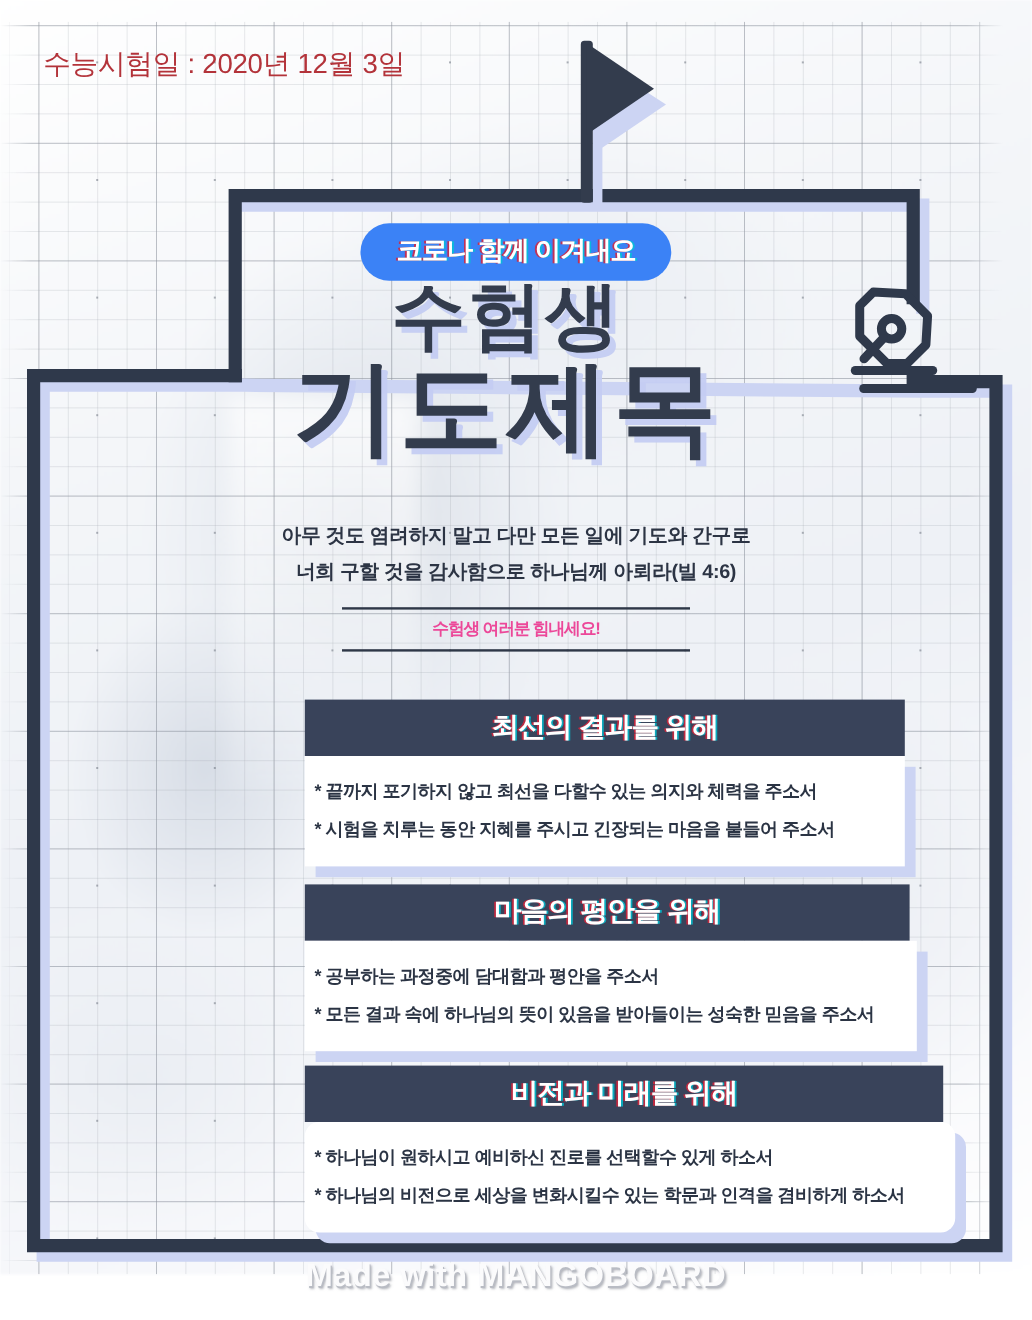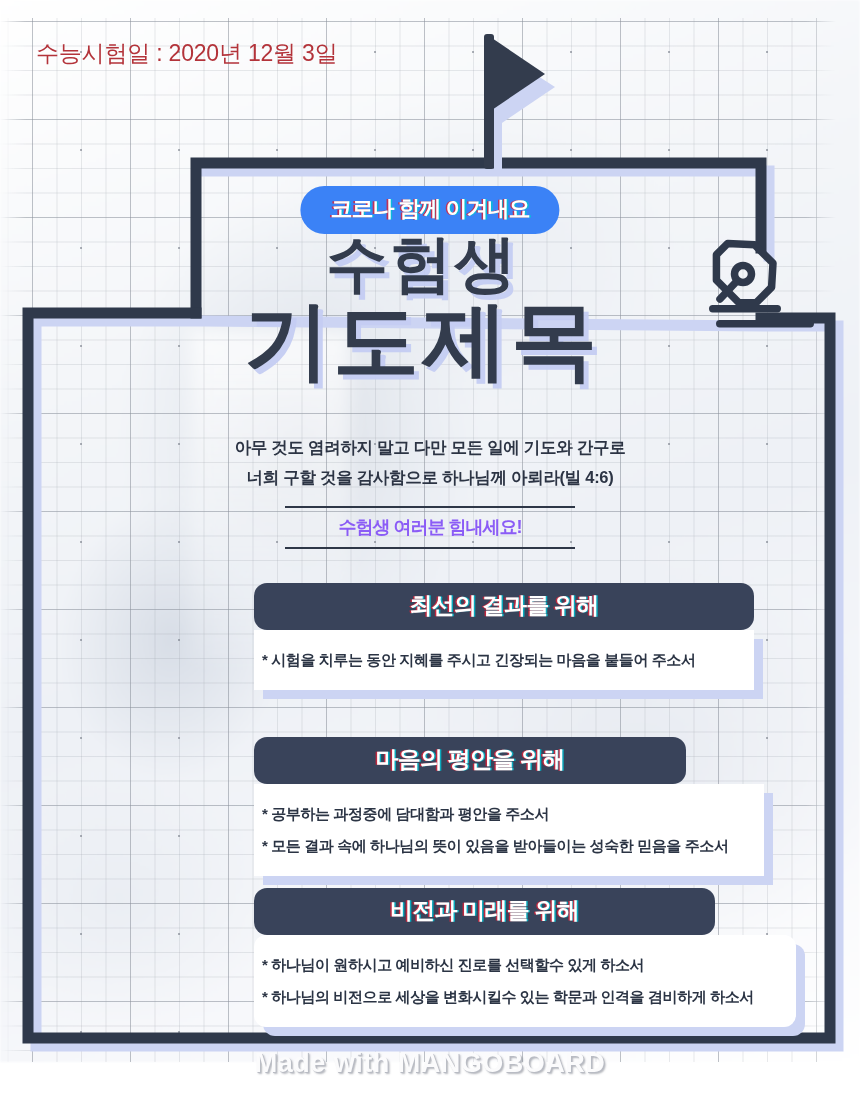--- a/index.html
+++ b/index.html
@@ -141,37 +141,36 @@
     left: 50%;
     transform: translateX(-50%);
     top: 506px;
     width: 290px;
     text-align: center;
     border-top: 2.5px solid #2e3747;
     border-bottom: 2.5px solid #2e3747;
     padding: 7px 0 8px 0;
   }
   .cheer-text {
-    font-size: 18px;
+    font-size: 14px;
     font-weight: bold;
     letter-spacing: -1px;
-    color: #8b5cf6;
+    color: #ec4899;
   }
 
   
   .section { position: absolute; left: 254px; width: 500px; }
   .section.s1 { top: 583px; }
   .section.s2 { top: 737px; width: 504px; }
   .section.s3 { top: 888px; width: 532px; }
 
   .sec-head {
     background: #39435a;
     text-align: center;
     padding: 7px 0 9px 0;
-    border-radius: 13px;
   }
   .sec-head-text {
     font-size: 23px;
     font-weight: bold;
     letter-spacing: -0.8px;
     color: #ffffff;
     text-shadow:
       -1.5px 0 rgba(214,36,60,0.85),
        1.5px 0 rgba(0,196,214,0.80);
   }
@@ -189,22 +188,22 @@
     color: #2b3444;
     letter-spacing: -0.4px;
     white-space: nowrap;
   }
 
   
   .section.s1 .sec-body { width: 486px; }
   .section.s2 .sec-body { width: 496px; }
   .section.s3 .sec-body { width: 528px; border-radius: 12px; }
   .section.s1 .sec-head { width: 500px; }
-  .section.s2 .sec-head { width: 432px; }
-  .section.s3 .sec-head { width: 461px; }
+  .section.s2 .sec-head { width: 504px; }
+  .section.s3 .sec-head { width: 532px; }
 
   
   .watermark {
     position: absolute;
     left: 0; right: 0;
     top: 1028px;
     text-align: center;
     font-size: 27px;
     font-weight: bold;
     letter-spacing: 0.5px;
@@ -281,20 +280,21 @@
 
   <div class="cheer-wrap">
     <span class="cheer-text">수험생 여러분 힘내세요!</span>
   </div>
 
   <div class="section s1">
     <div class="sec-head">
       <span class="sec-head-text">최선의 결과를 위해</span>
     </div>
     <div class="sec-body">
+      <div class="sec-line">* 끝까지 포기하지 않고 최선을 다할수 있는 의지와 체력을 주소서</div>
       <div class="sec-line">* 시험을 치루는 동안 지혜를 주시고 긴장되는 마음을 붙들어 주소서</div>
     </div>
   </div>
 
   <div class="section s2">
     <div class="sec-head">
       <span class="sec-head-text">마음의 평안을 위해</span>
     </div>
     <div class="sec-body">
       <div class="sec-line">* 공부하는 과정중에 담대함과 평안을 주소서</div>

